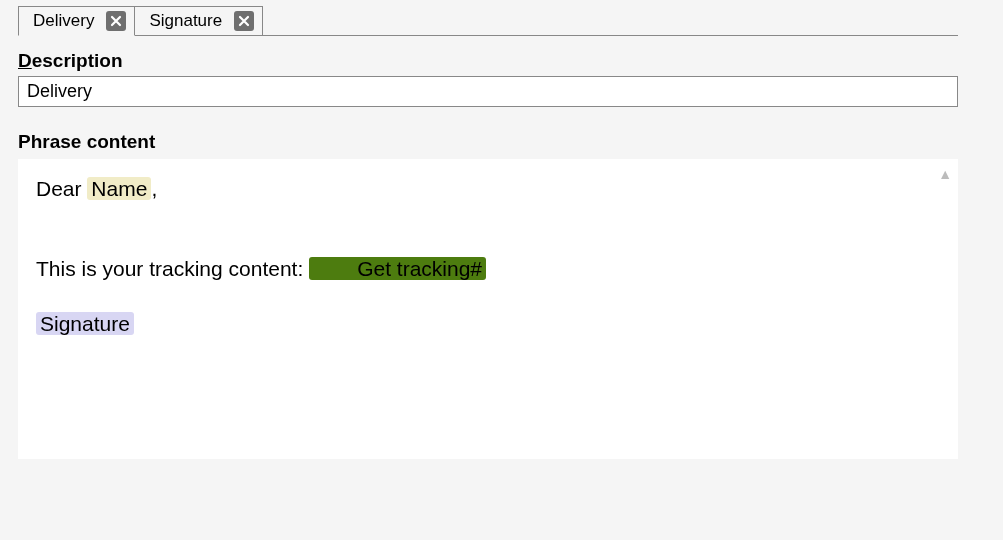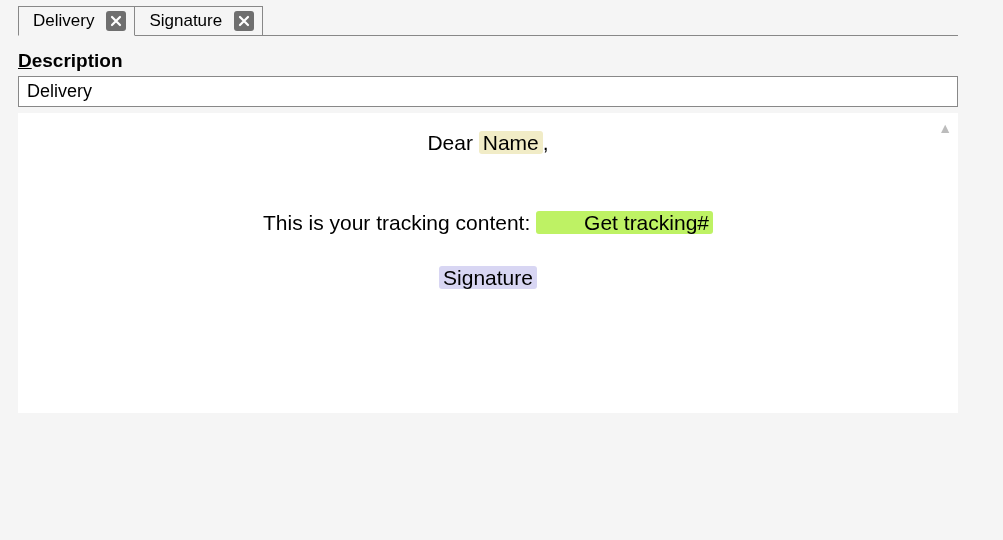--- a/index.html
+++ b/index.html
@@ -74,28 +74,28 @@
       width: 940px;
       height: 300px;
       background: #fff;
       border: none;
       padding: 16px 18px;
       font-size: 21px;
       font-family: Arial, sans-serif;
       line-height: 1.35;
       position: relative;
     }
-    .editor p { margin: 0; text-align: center; }
+    .editor p { margin: 0; }
     .editor .spacer { height: 26px; }
     .token {
       padding: 0 4px;
       border-radius: 3px;
     }
     .tok-yellow { background: #f1ecc7; }
-    .tok-green  { background: #bef264; padding-left: 48px; }
+    .tok-green  { background: #4d7c0f; padding-left: 48px; }
     .tok-purple { background: #d8d6f3; }
     .scroll-arrow {
       position: absolute;
       top: 6px;
       right: 6px;
       color: #bcbcbc;
       font-size: 14px;
       user-select: none;
     }
   </style>
@@ -121,20 +121,21 @@
   </div>
 </div>
 <div class="tabline"></div>
 
 <div class="form-area">
   <label class="label">
     <span class="ul">D</span><span>escription</span>
   </label>
   <input type="text" class="desc-input" value="Delivery" style="">
 
+  <div class="label phrase-label">Phrase content</div>
 
   <div class="editor">
     <span class="scroll-arrow">▲</span>
     <p>
       <span>Dear </span><span class="token tok-yellow">Name</span><span>,</span>
     </p>
     <div class="spacer"></div>
     <div class="spacer"></div>
     <p>
       <span>This is your tracking content: </span><span class="token tok-green">Get tracking#</span>

